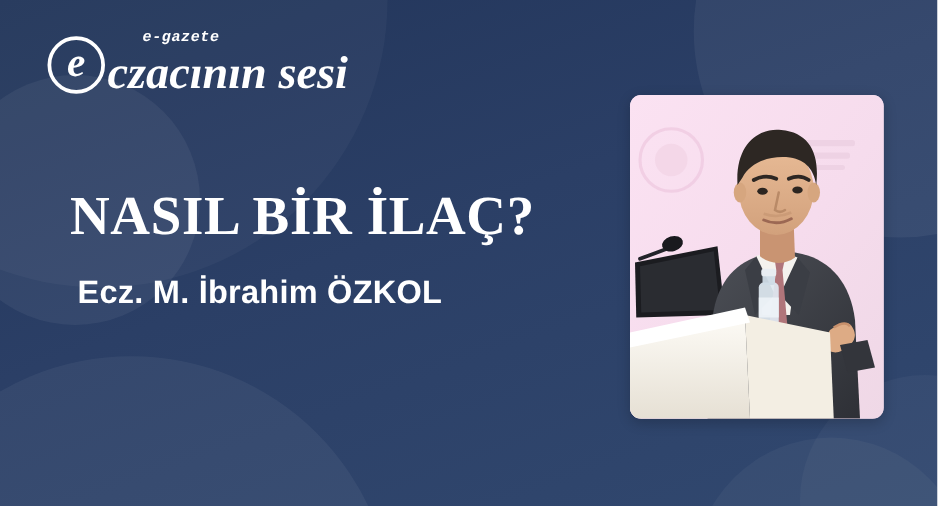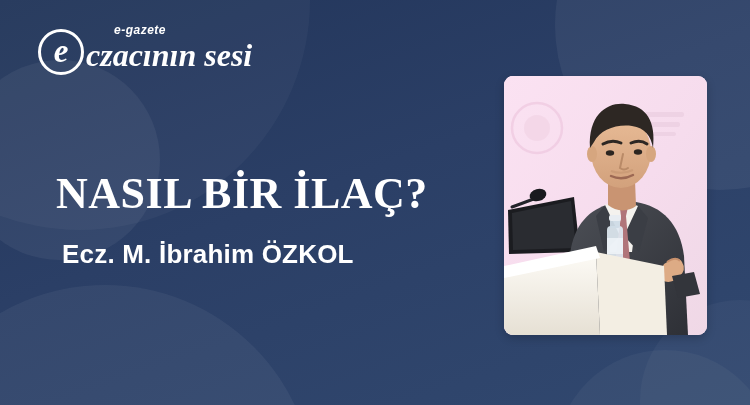--- a/index.html
+++ b/index.html
@@ -93,47 +93,46 @@
   .logo-text {
     position: relative;
     margin-left: -6px;
     height: 46px;
   }
   .logo-kicker {
     position: absolute;
     left: 36px;
     top: -6px;
     color: #ffffff;
-    font-family: Liberation Sans, sans-serif;
+    font-family: Liberation Mono, monospace;
     font-style: italic;
     font-weight: bold;
     font-size: 12px;
     letter-spacing: 0.5px;
     white-space: nowrap;
   }
   .logo-word {
     position: absolute;
     left: 8px;
     top: 8px;
     color: #ffffff;
     font-family: "Liberation Serif", serif;
     font-style: italic;
     font-weight: bold;
-    font-size: 32px;
+    font-size: 37px;
     letter-spacing: 0px;
     white-space: nowrap;
   }
 
   
   #headline-block {
     position: absolute;
     left: 56px;
     top: 150px;
     width: 420px;
-    margin-top: 21px;
   }
   #headline {
     color: #ffffff;
     font-family: "Liberation Serif", serif;
     font-weight: bold;
     font-size: 44px;
     line-height: 1.05;
     letter-spacing: 0.5px;
     margin: 0;
     white-space: nowrap;

